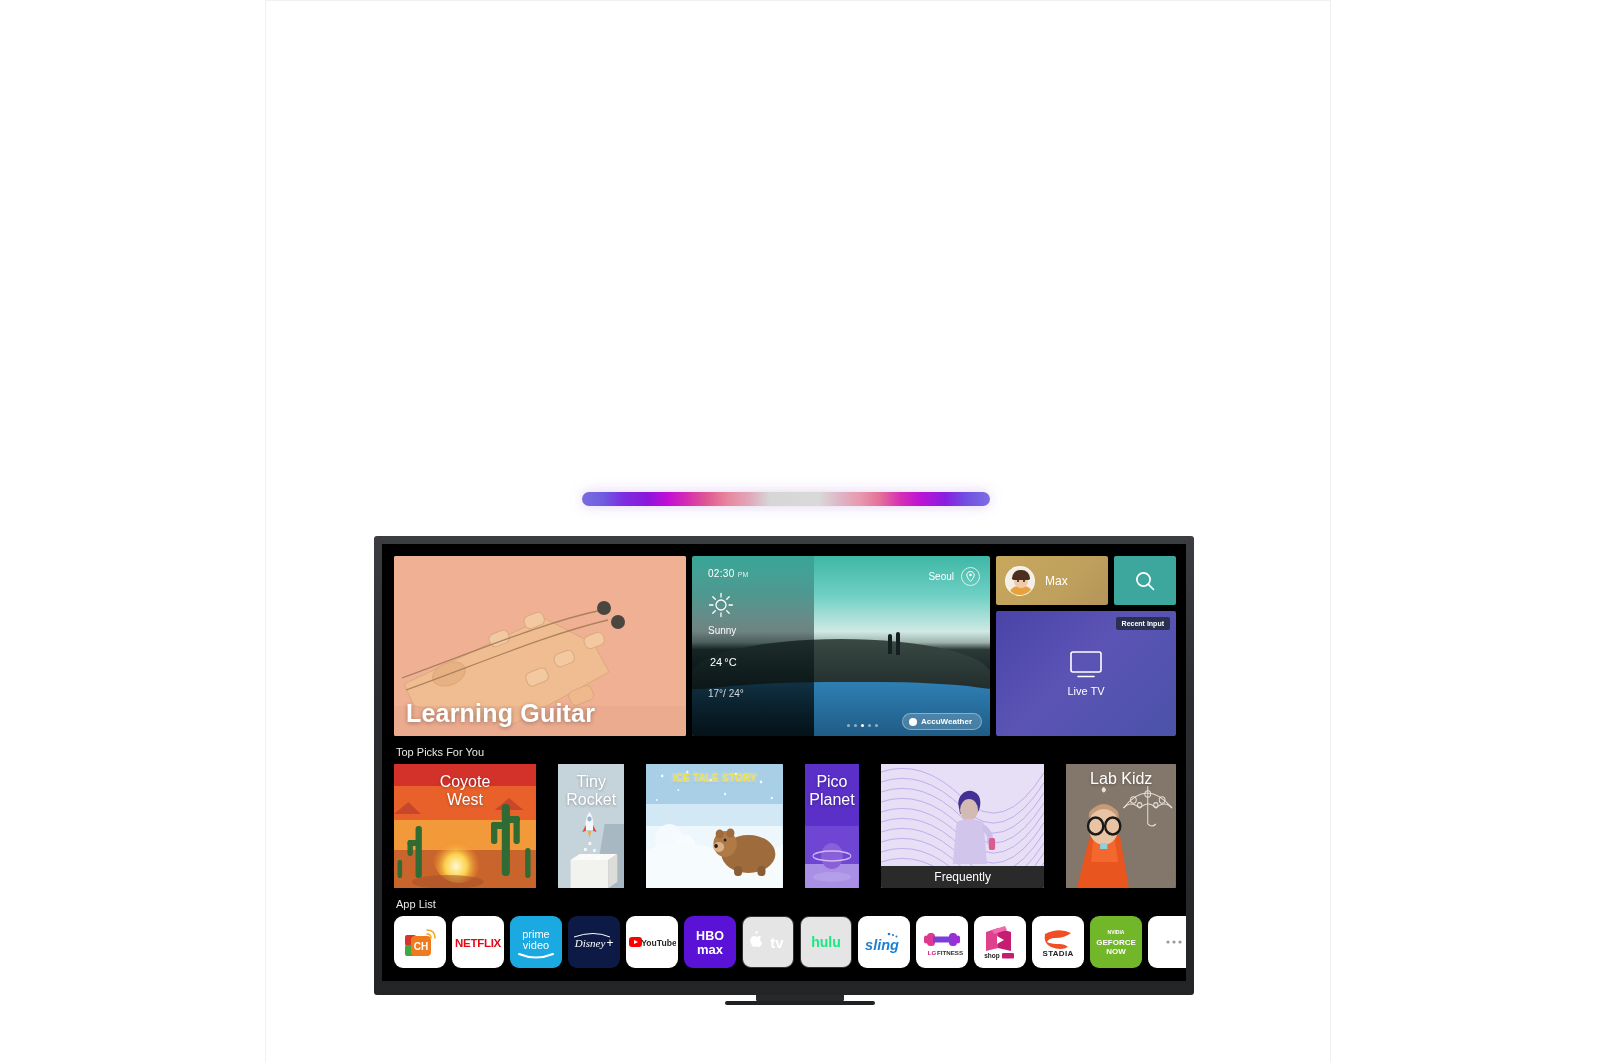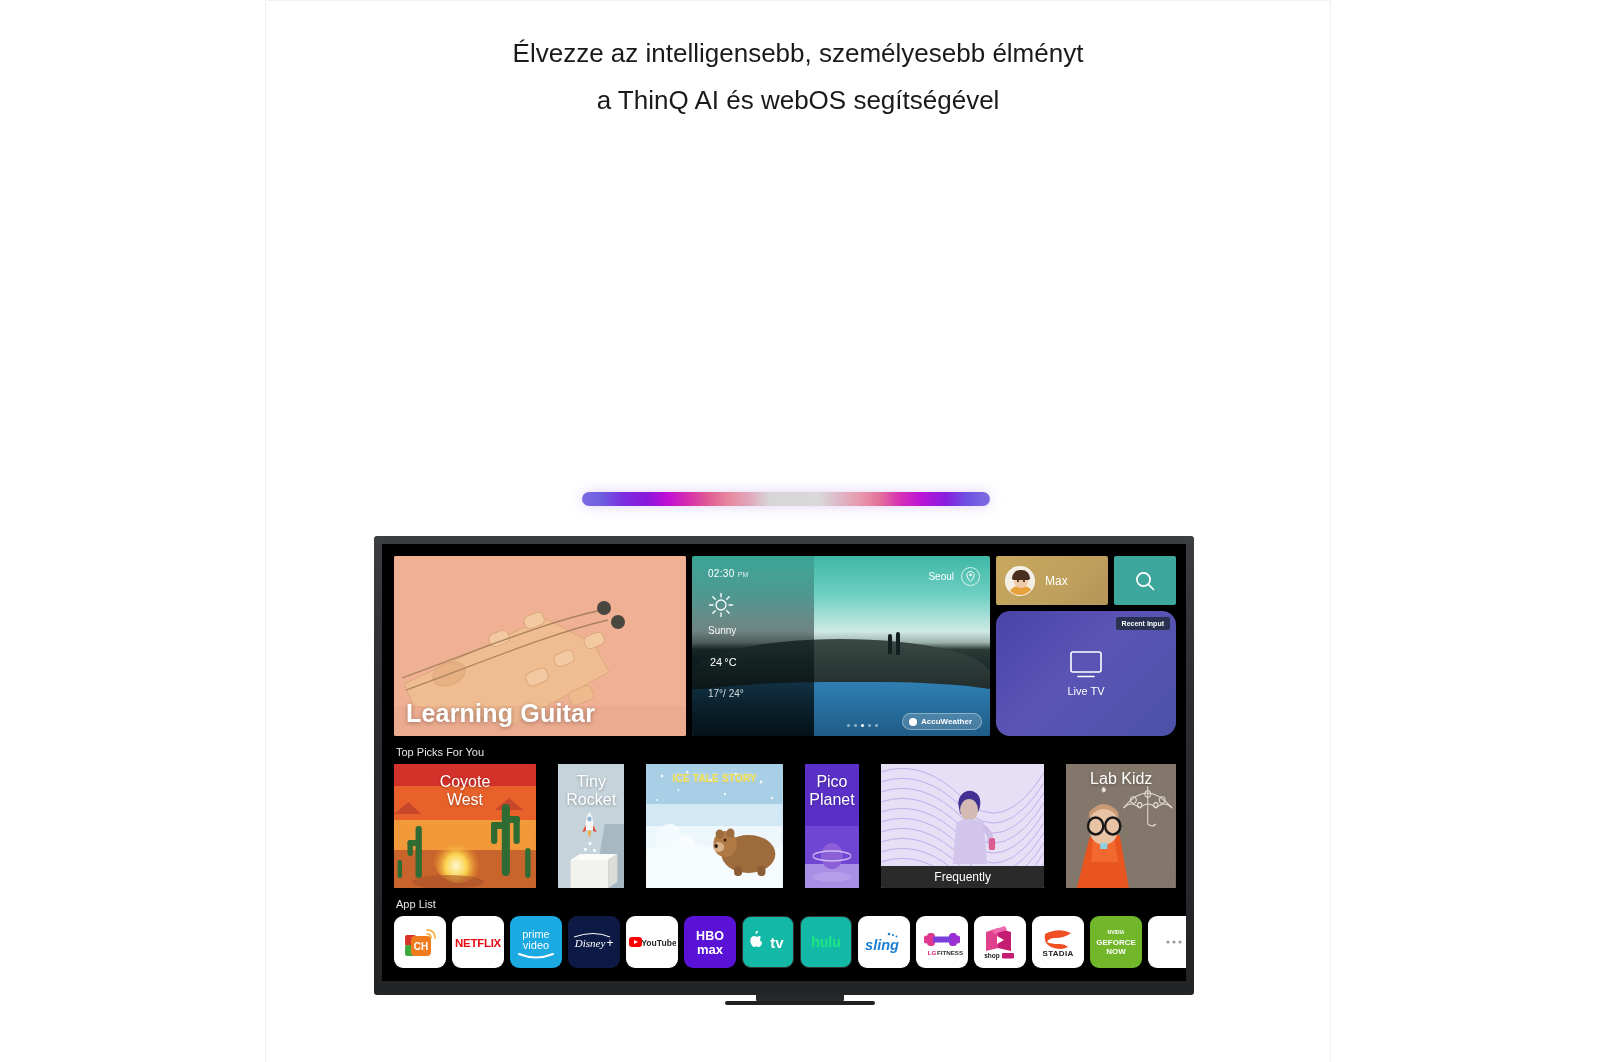--- a/index.html
+++ b/index.html
@@ -143,21 +143,21 @@
   }
   .av-hair { position:absolute; left:6px; top:3px; width:18px; height:10px; border-radius:9px 9px 2px 2px; background:#4a2f1e; }
   .av-face { position:absolute; left:8px; top:8px; width:14px; height:13px; border-radius:7px; background:#f0c9a8; }
   .av-eye { position:absolute; width:2px; height:2px; background:#2a1a10; border-radius:50%; top:13px; }
   .av-body { position:absolute; left:3px; bottom:0; width:24px; height:9px; border-radius:10px 10px 0 0; background:#e8a23c; }
   .profile-name { color:#fff; font-size:12px; }
   .tile-search {
     width:62px; background:#3da79e; display:flex; align-items:center; justify-content:center; border-radius:2px;
   }
   .tile-livetv {
-    flex:1; border-radius:14px; position:relative;
+    flex:1; border-radius:2px; position:relative;
     background:linear-gradient(135deg,#4a44a8 0%,#5b54b5 45%,#4b52a8 100%);
     display:flex; flex-direction:column; align-items:center; justify-content:center; gap:5px;
   }
   .recent-badge {
     position:absolute; right:6px; top:6px; background:#2a3150; color:#fff;
     font-size:7px; font-weight:bold; padding:3px 6px; border-radius:2px;
   }
   .livetv-label { color:#fff; font-size:11px; }
 
   
@@ -183,44 +183,40 @@
   }
   .ice-title { color:#efe14c !important; font-weight:bold; font-size:10px; text-shadow:0 0 3px rgba(255,255,255,.9),0 1px 2px rgba(0,0,0,.2); letter-spacing:.2px; }
   .lab-title { top:6px !important; font-size:16px; }
 
   
   .row-apps { display:flex; gap:6px; height:52px; align-items:center; }
   .app {
     width:52px; height:52px; border-radius:9px; background:#fff; flex:none;
     display:flex; align-items:center; justify-content:center; overflow:hidden; position:relative;
   }
-  .app.dark { background:#14b8a6; border:1px solid #333; }
+  .app.dark { background:#e5e5e5; border:1px solid #333; }
   .app.prime { background:#1aa9e1; }
   .app.disney { background:#0d1a45; }
   .app.hbo { background:#5912d6; }
   .app.green { background:#72b62a; }
 
   .freq-label { color:#e8e8e8; font-size:11px; margin-top:11px; margin-left:2px; }
 
   .tv-bottom-line { position:absolute; left:0; right:0; bottom:0; height:5px; background:#000; }
 </style>
 </head>
 <body>
 
 <div id="page">
 
   <div class="frame-top"></div>
   <div class="frame-line left"></div>
   <div class="frame-line right"></div>
 
   <div class="hero">
-    <p class="hero-sub">
-      <span>Élvezze az intelligensebb, személyesebb élményt</span><br>
-      <span>a ThinQ AI és webOS segítségével</span>
-    </p>
   </div>
 
   <div class="glow-bar"></div>
 
   <div class="tv-outer">
     <div class="tv-screen">
       <div class="ui">
 
         <div class="row-top">
 

